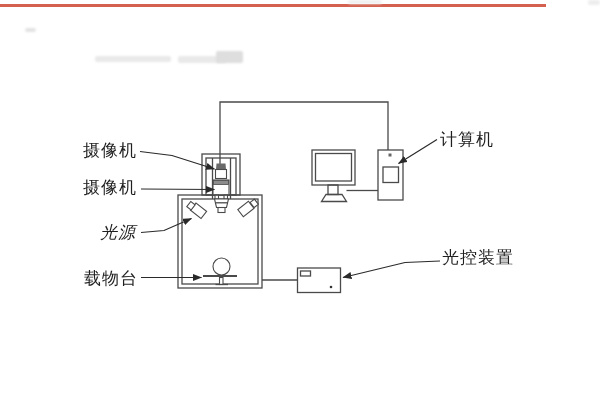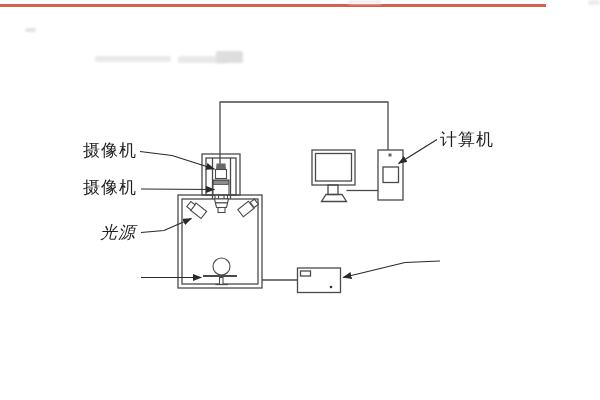--- a/index.html
+++ b/index.html
@@ -115,15 +115,17 @@
     <polyline class="arrow" marker-end="url(#ah)" points="141,189 214.5,189.5"></polyline>
     <polyline class="arrow" marker-end="url(#ah)" points="141,232.5 164,230.5 191.5,218.5"></polyline>
     <polyline class="arrow" marker-end="url(#ah)" points="141,277.5 201.5,277.5"></polyline>
     <polyline class="arrow" marker-end="url(#ah)" points="437,139.5 398.5,163.5"></polyline>
     <polyline class="arrow" marker-end="url(#ah)" points="440,261 405,262.5 343,277.5"></polyline>
   </svg>
 
   <div class="cjk-label" style="left:83px;top:141px;">摄像机</div>
   <div class="cjk-label" style="left:83px;top:178px;">摄像机</div>
   <div class="cjk-label" style="left:100px;top:223px;font-style:italic;">光源</div>
+  <div class="cjk-label" style="left:84px;top:269px;">载物台</div>
   <div class="cjk-label" style="left:440px;top:130px;">计算机</div>
+  <div class="cjk-label" style="left:442px;top:248px;">光控装置</div>
 
 </div>
 
 </body></html>

